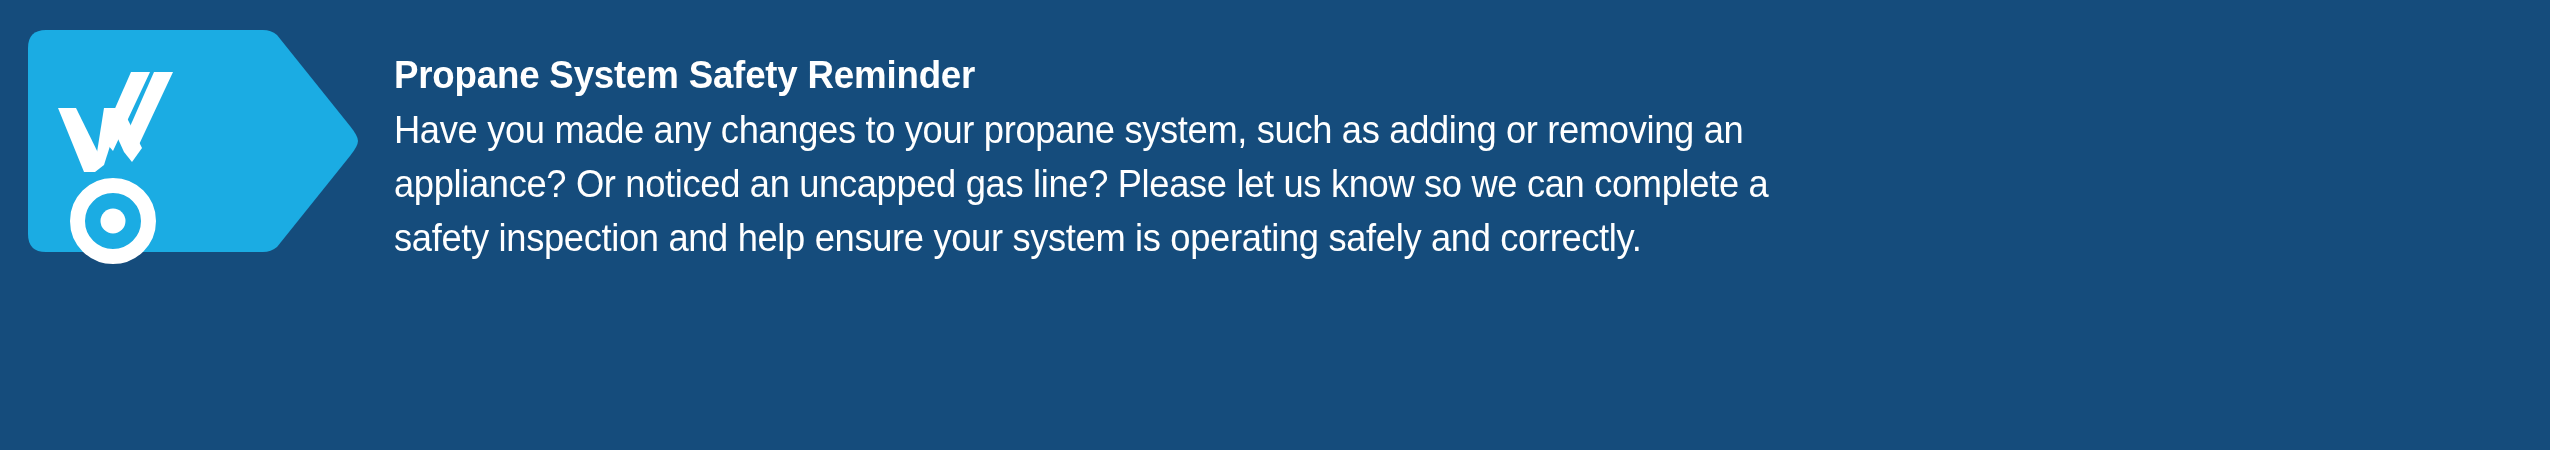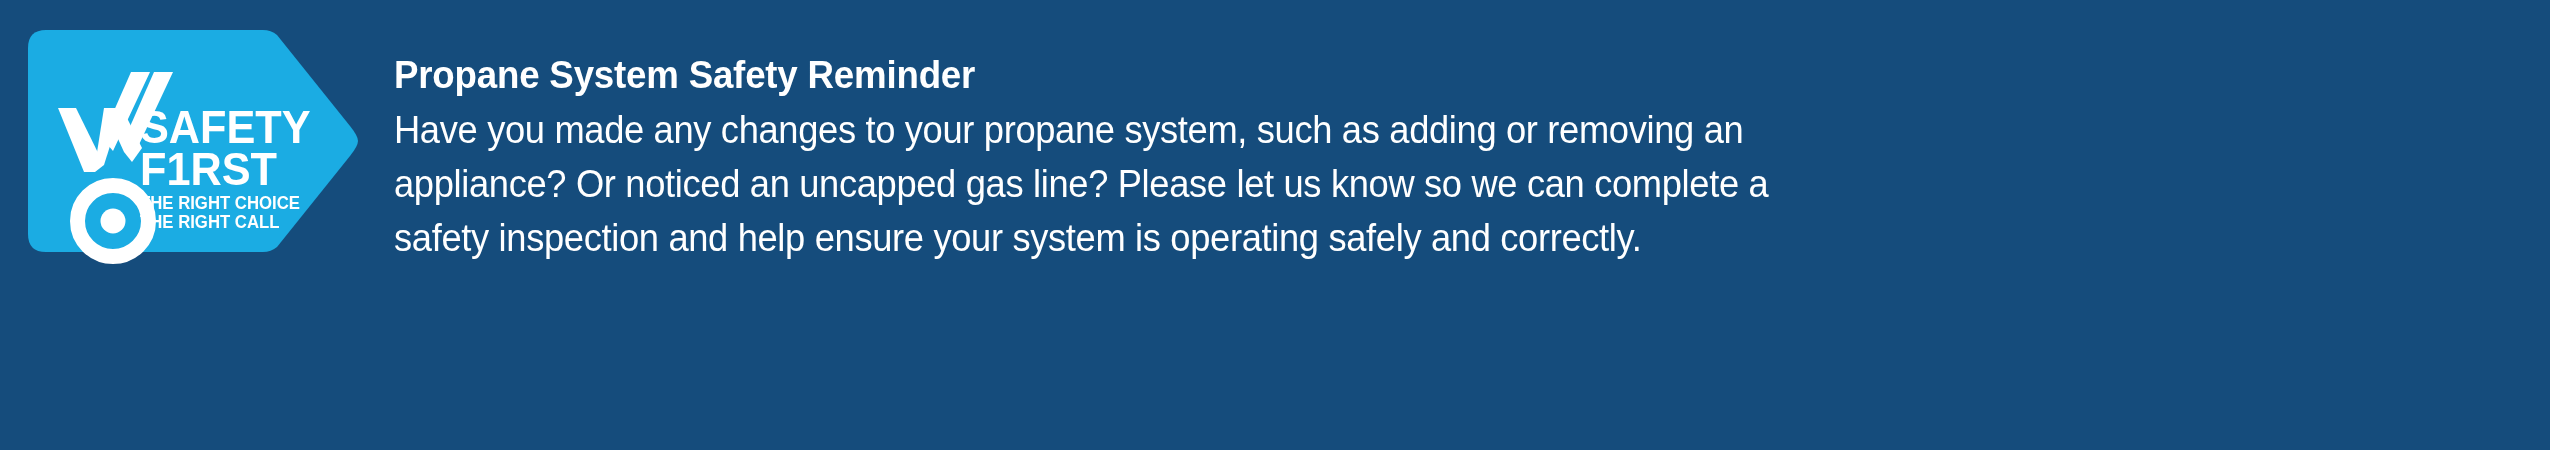--- a/index.html
+++ b/index.html
@@ -162,26 +162,20 @@
           <polygon points="73,0 92,0 55,79 44,66"></polygon>
           <polygon points="96,0 115,0 78,79 67,66"></polygon>
         </g>
       </svg>
 
       <svg id="bullseye" viewBox="0 0 86 86" aria-hidden="true">
         <circle cx="43" cy="43" r="35.5" fill="none" stroke="#ffffff" stroke-width="15"></circle>
         <circle cx="43" cy="43" r="12.5" fill="#ffffff"></circle>
       </svg>
 
-      <div id="lockup">
-        <span class="lk-safety">SAFETY</span>
-        <span class="lk-first">F1RST</span>
-        <span class="lk-tag" id="lk-tag1">THE RIGHT CHOICE</span>
-        <span class="lk-tag" id="lk-tag2">THE RIGHT CALL</span>
-      </div>
 
     </div>
   </div>
 
   <div id="message">
     <div id="msg-title">Propane System Safety Reminder</div>
     <p class="msg-line">Have you made any changes to your propane system, such as adding or removing an</p>
     <p class="msg-line">appliance? Or noticed an uncapped gas line? Please let us know so we can complete a</p>
     <p class="msg-line">safety inspection and help ensure your system is operating safely and correctly.</p>
   </div>

